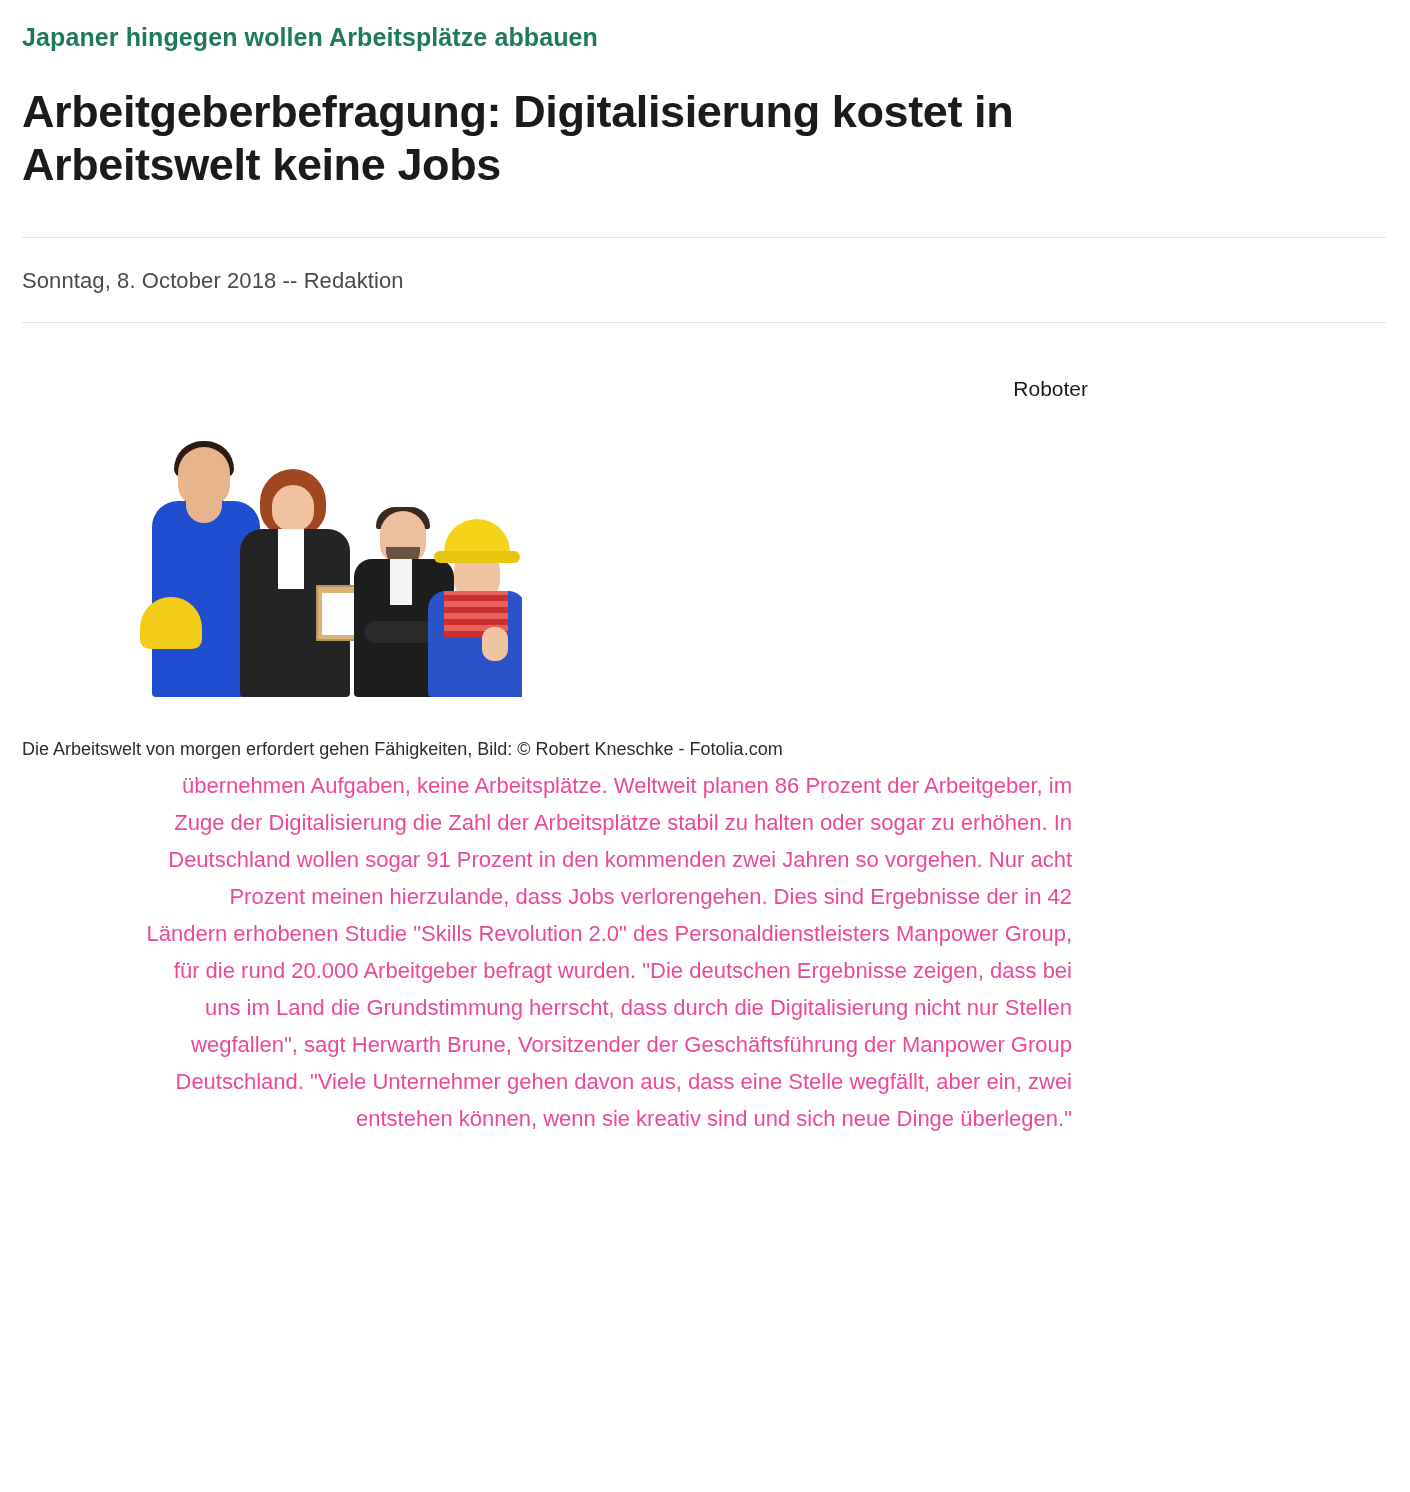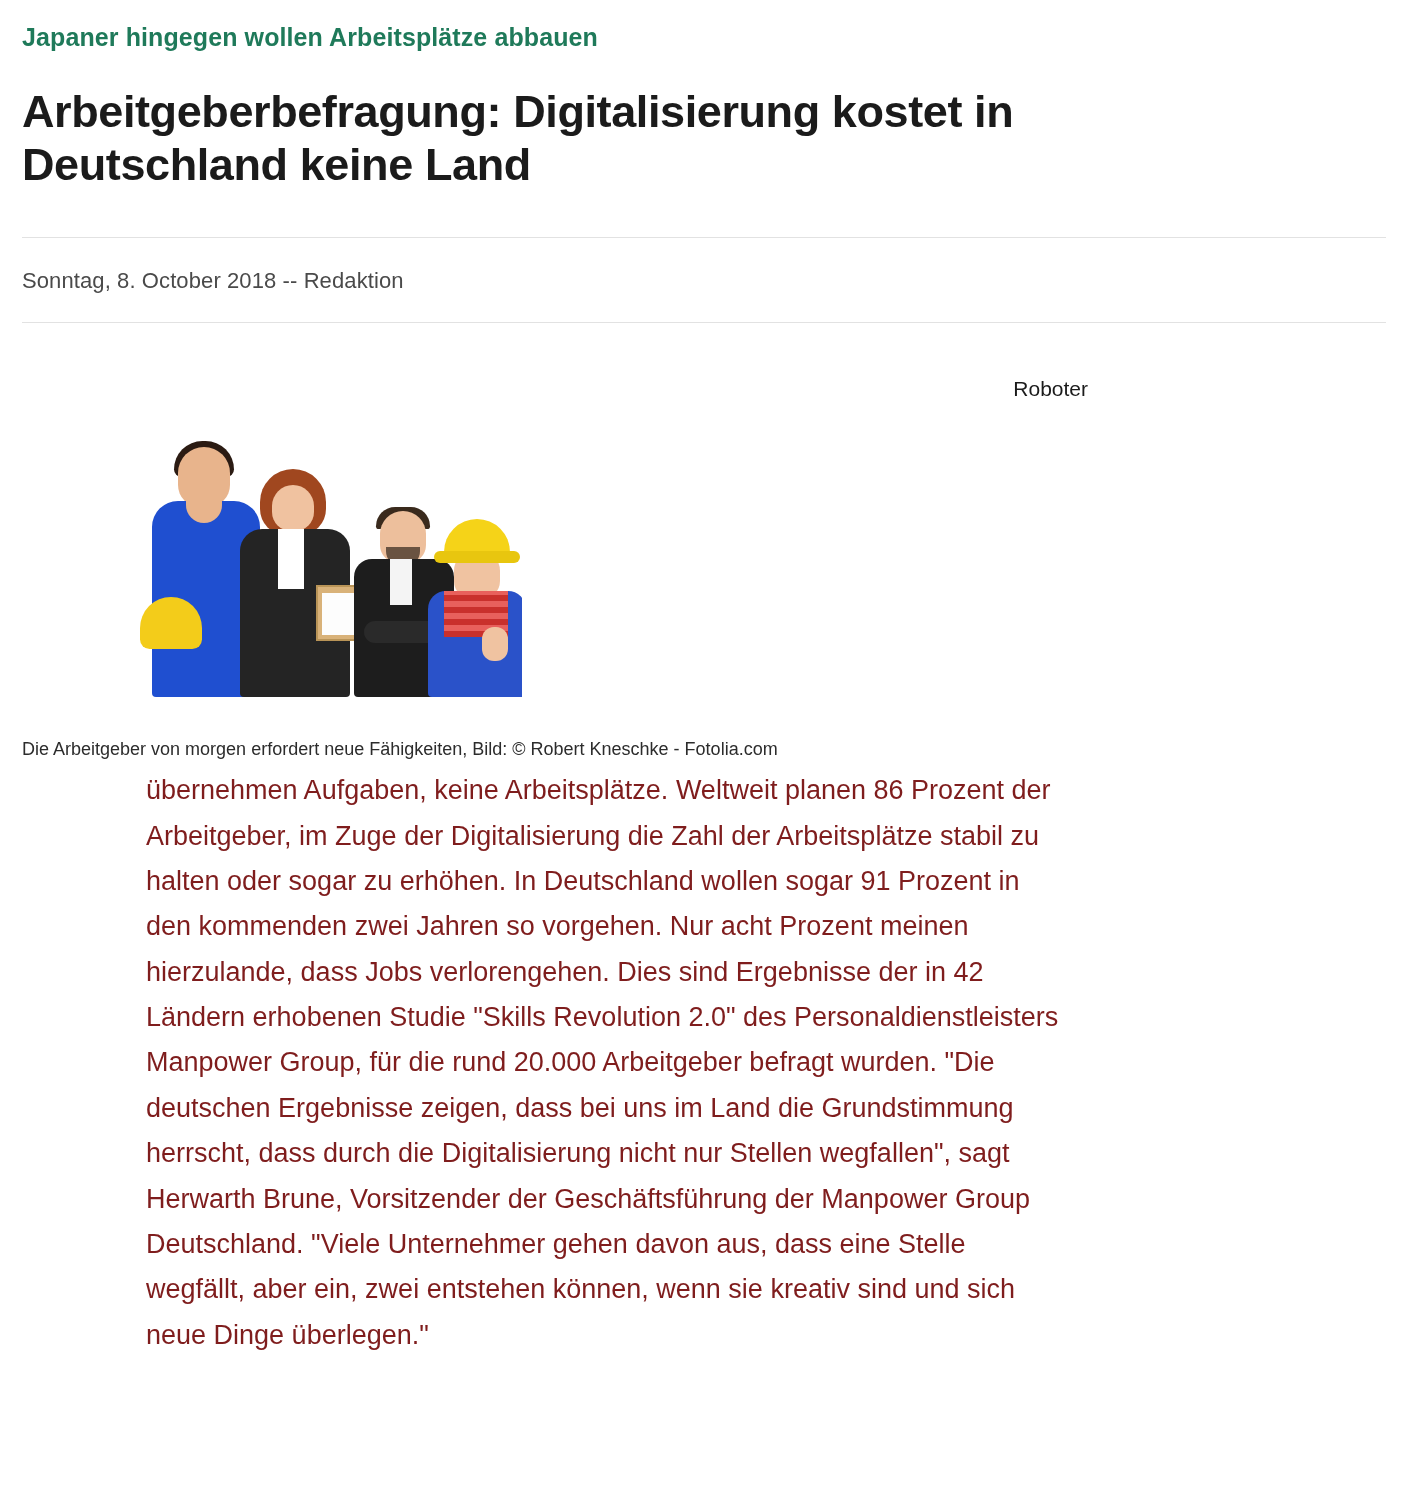--- a/index.html
+++ b/index.html
@@ -104,36 +104,36 @@
     white-space: nowrap;
   }
   .sidelabel {
     position: absolute;
     right: 90px;
     top: 20px;
     font-size: 21px;
     color: #1b1b1b;
   }
   .bodytext {
-    font-size: 27px;
+    font-size: 22px;
     line-height: 1.68;
-    color: #7f1d1d;
+    color: #ec4899;
     margin: 8px 0 0 0;
     padding: 0 106px 40px 124px;
-    text-align: left;
+    text-align: right;
   }
 </style>
 </head>
 <body>
 
 <div class="page">
 
   <div class="kicker">Japaner hingegen wollen Arbeitsplätze abbauen</div>
 
-  <h1 class="headline">Arbeitgeberbefragung: Digitalisierung kostet in Deutschland keine Land</h1>
+  <h1 class="headline">Arbeitgeberbefragung: Digitalisierung kostet in Arbeitswelt keine Jobs</h1>
 
   <hr class="rule">
 
   <div class="byline">Sonntag, 8. October 2018 -- Redaktion</div>
 
   <hr class="rule">
 
   <div class="content">
 
     <div class="media-row">
@@ -170,17 +170,17 @@
               <div class="body"></div>
               <div class="plaid"></div>
             <div class="helmet"></div>
               <div class="brim"></div>
               <div class="thumb"></div>
           </div>
         </div>
       </figure>
     </div>
 
-    <div class="caption">Die Arbeitgeber von morgen erfordert neue Fähigkeiten, Bild: © Robert Kneschke - Fotolia.com</div>
+    <div class="caption">Die Arbeitswelt von morgen erfordert gehen Fähigkeiten, Bild: © Robert Kneschke - Fotolia.com</div>
 
     <p class="bodytext">übernehmen Aufgaben, keine Arbeitsplätze. Weltweit planen 86 Prozent der Arbeitgeber, im Zuge der Digitalisierung die Zahl der Arbeitsplätze stabil zu halten oder sogar zu erhöhen. In Deutschland wollen sogar 91 Prozent in den kommenden zwei Jahren so vorgehen. Nur acht Prozent meinen hierzulande, dass Jobs verlorengehen. Dies sind Ergebnisse der in 42 Ländern erhobenen Studie "Skills Revolution 2.0" des Personaldienstleisters Manpower Group, für die rund 20.000 Arbeitgeber befragt wurden. "Die deutschen Ergebnisse zeigen, dass bei uns im Land die Grundstimmung herrscht, dass durch die Digitalisierung nicht nur Stellen wegfallen", sagt Herwarth Brune, Vorsitzender der Geschäftsführung der Manpower Group Deutschland. "Viele Unternehmer gehen davon aus, dass eine Stelle wegfällt, aber ein, zwei entstehen können, wenn sie kreativ sind und sich neue Dinge überlegen."</p>
   </div>
 </div>
 
 </body></html>

